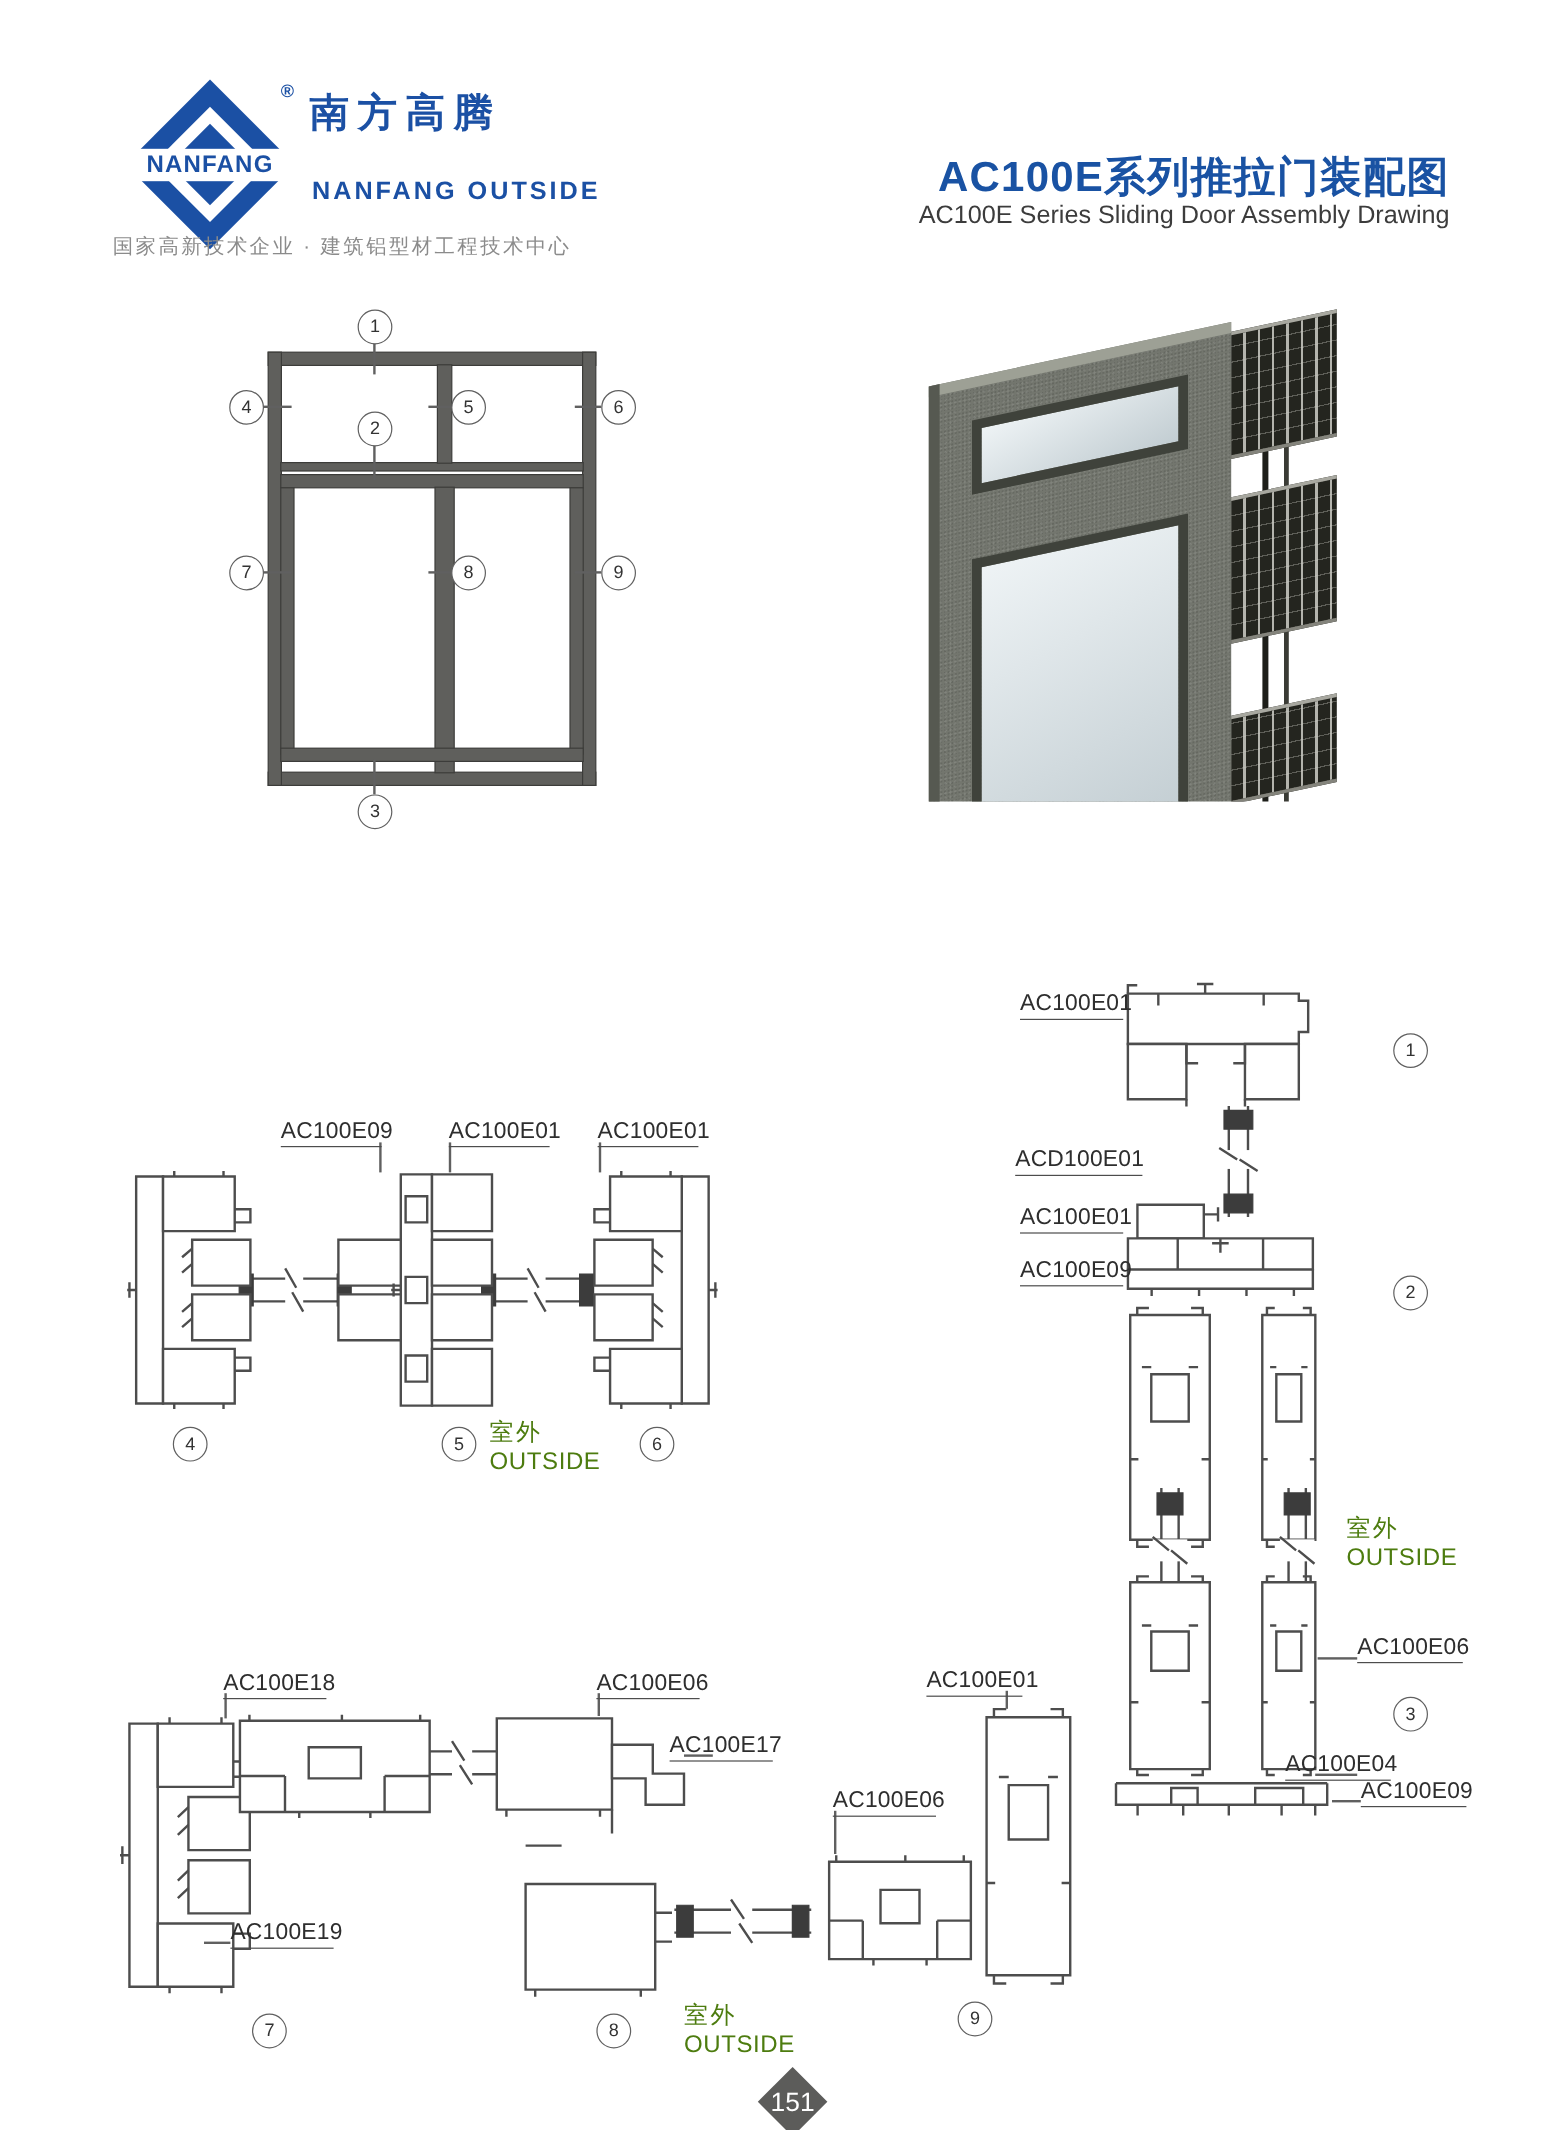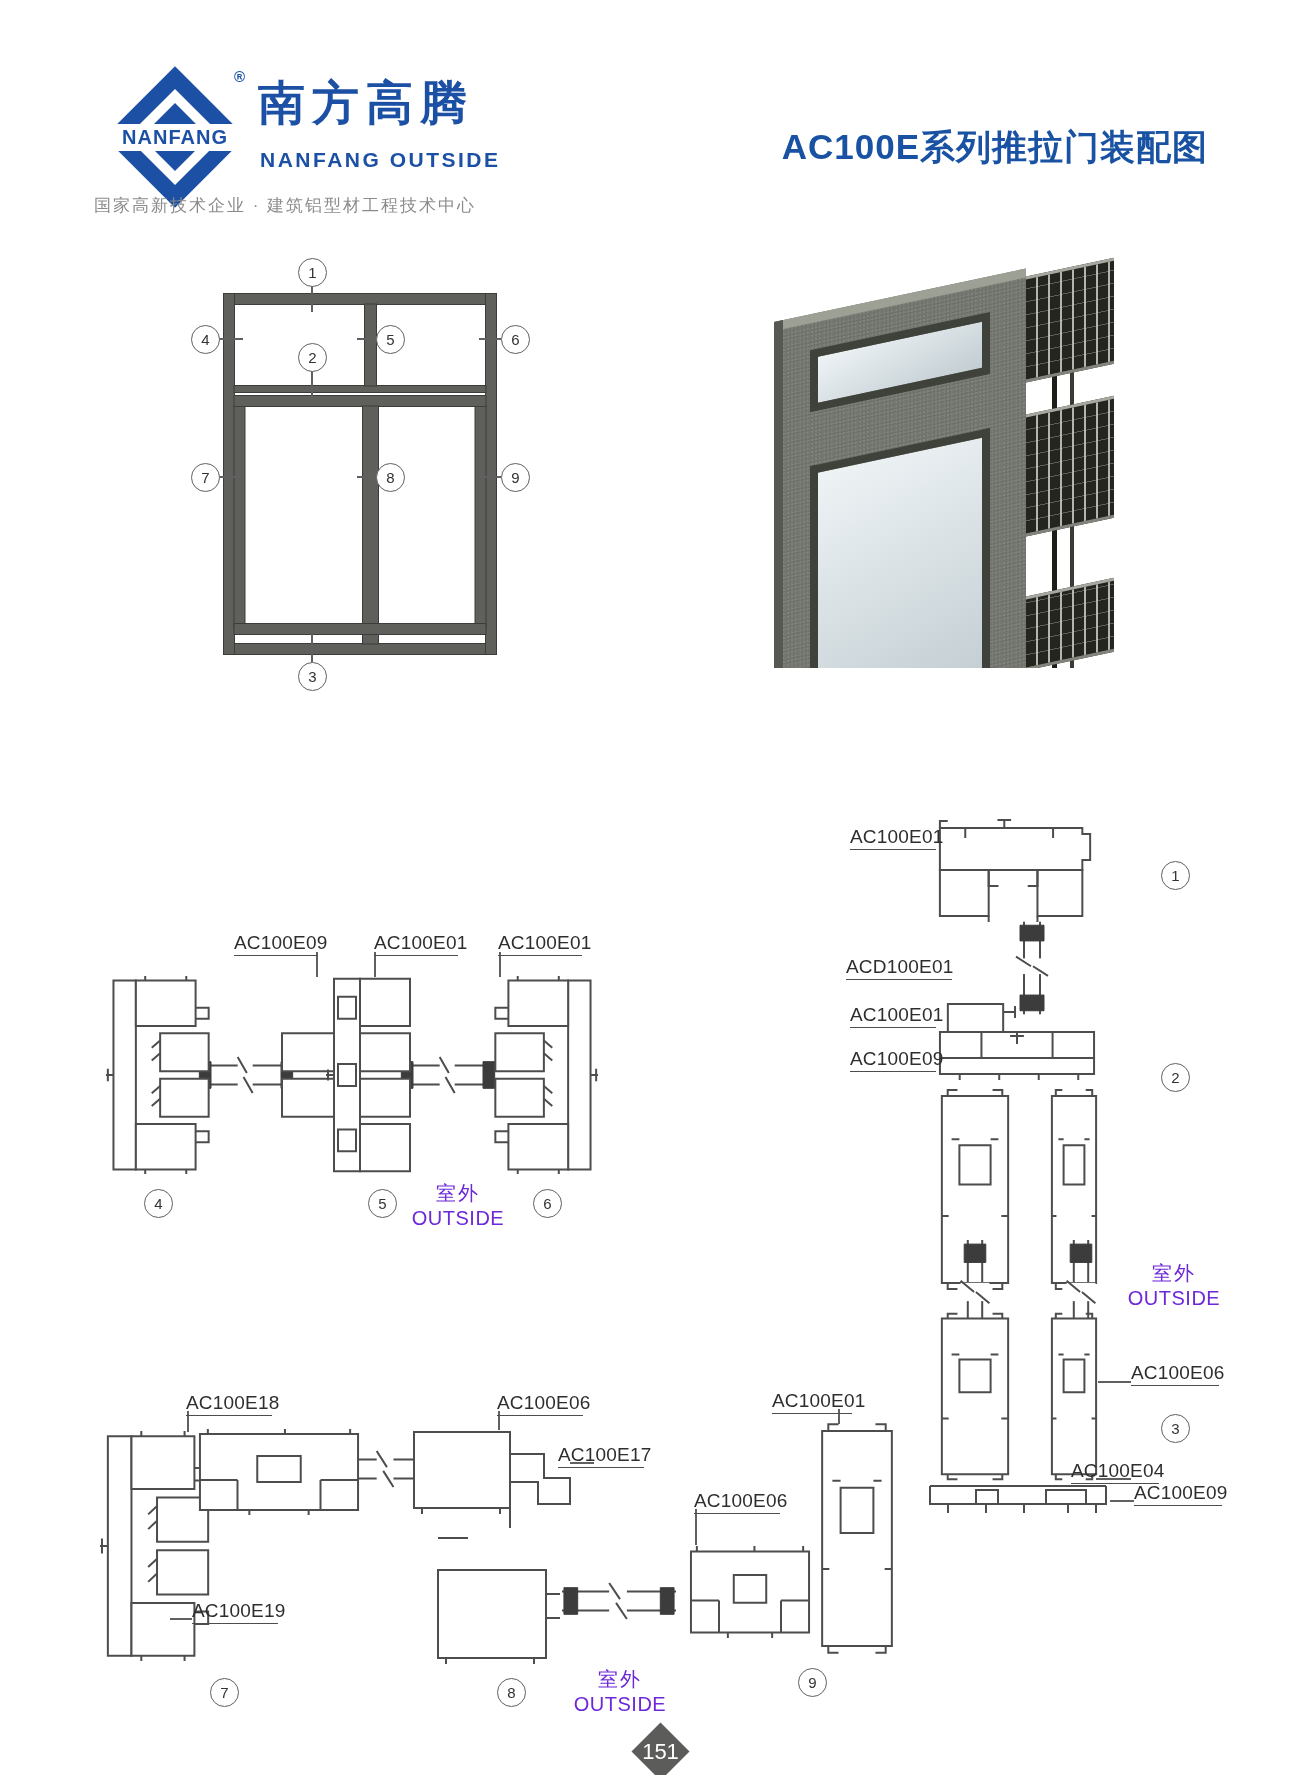--- a/index.html
+++ b/index.html
@@ -5,36 +5,36 @@
   html,body { margin:0; padding:0; background:#e8e8e8; }
   .page { position:relative; width:1300px; height:1775px; background:#ffffff; overflow:hidden;
           font-family:"Liberation Sans", sans-serif; }
   .abs { position:absolute; }
 
   
   .logo-dia  { position:absolute; background:#1b50a4; transform:rotate(45deg); }
   .logo-band { position:absolute; background:#fff; display:flex; align-items:center; justify-content:center; }
   .logo-band span { color:#1b50a4; font-weight:bold; font-size:20px; letter-spacing:1px; }
   .reg { position:absolute; color:#1b50a4; font-size:15px; font-weight:bold; }
-  .company-cn { position:absolute; color:#1b50a4; font-weight:700; font-size:47px; letter-spacing:7px; white-space:nowrap;font-family:Liberation Serif, serif; }
+  .company-cn { position:absolute; color:#1b50a4; font-weight:700; font-size:33px; letter-spacing:7px; white-space:nowrap;font-family:Liberation Serif, serif; }
   .company-en { position:absolute; color:#1b50a4; font-weight:700; font-size:21px; letter-spacing:2.5px; white-space:nowrap; }
   .tagline { position:absolute; color:#8b8b8b; font-size:17px; letter-spacing:2px; white-space:nowrap; }
   .title-cn { position:absolute; right:92px; top:124px; color:#1952a3; font-weight:700; font-size:35px; letter-spacing:1px; white-space:nowrap;text-align:center; }
   .title-en { position:absolute; right:92px; top:168px; color:#3c3c3c; font-size:21px; white-space:nowrap; }
 
   
   .co { position:absolute; width:27px; height:27px; border:1.6px solid #606060; border-radius:50%;
         background:#fff; color:#333; font-size:15px; display:flex; align-items:center; justify-content:center; z-index:6; }
   .ldv { position:absolute; width:1.6px; background:#606060; z-index:5; }
   .ldh { position:absolute; height:1.6px; background:#606060; z-index:5; }
 
   
   .lbl { position:absolute; font-size:19px; color:#2e2e2e; border-bottom:1.6px solid #4d4d4d;
          padding-bottom:1px; letter-spacing:0.2px; white-space:nowrap; z-index:6; }
-  .outside { position:absolute; text-align:center; color:#6d28d9; z-index:6; }
+  .outside { position:absolute; text-align:left; color:#4d7c0f; z-index:6; }
   .outside .cn { font-size:20px; letter-spacing:2px; }
   .outside .en { font-size:20px; letter-spacing:0.5px; }
 
   
   svg.pfart { position:absolute; overflow:visible; }
   .pf  { fill:#ffffff; stroke:#4d4d4d; stroke-width:2; stroke-linejoin:miter; vector-effect:non-scaling-stroke; }
   .pfn { fill:none;    stroke:#4d4d4d; stroke-width:2; stroke-linejoin:miter; vector-effect:non-scaling-stroke; }
   .dk  { fill:#3c3c3c; stroke:#3c3c3c; stroke-width:1; vector-effect:non-scaling-stroke; }
   .wh  { fill:#ffffff; stroke:none; }
 
@@ -162,20 +162,21 @@
     <div class="logo-dia" style="left:43px;top:43px;width:48px;height:48px"></div>
     <div class="logo-band" style="left:-8px;top:54px;width:150px;height:27px">
       <span>NANFANG</span>
     </div>
     <div class="reg" style="left:126px;top:-2px">®</div>
   </div>
   <div class="company-cn" style="left:258px;top:72px">南方高腾</div>
   <div class="company-en" style="left:260px;top:148px">NANFANG OUTSIDE</div>
   <div class="tagline" style="left:94px;top:194px">国家高新技术企业 · 建筑铝型材工程技术中心</div>
   <div class="title-cn">AC100E系列推拉门装配图</div>
+  <div class="title-en">AC100E Series Sliding Door Assembly Drawing</div>
 
   <svg class="pfart elev" style="left:223px;top:293px" width="274" height="362" viewBox="0 0 274 362">
     <rect x="0.5" y="0.5" width="273" height="11"></rect>
     <rect x="0.5" y="350.5" width="273" height="11"></rect>
     <rect x="0.5" y="0.5" width="11" height="361"></rect>
     <rect x="262.5" y="0.5" width="11" height="361"></rect>
     <rect x="11" y="92.5" width="252" height="7"></rect>
     <rect x="11" y="102.5" width="252" height="11"></rect>
     <rect x="141.5" y="11" width="12" height="82"></rect>
     <rect x="139.5" y="113" width="16" height="238"></rect>

